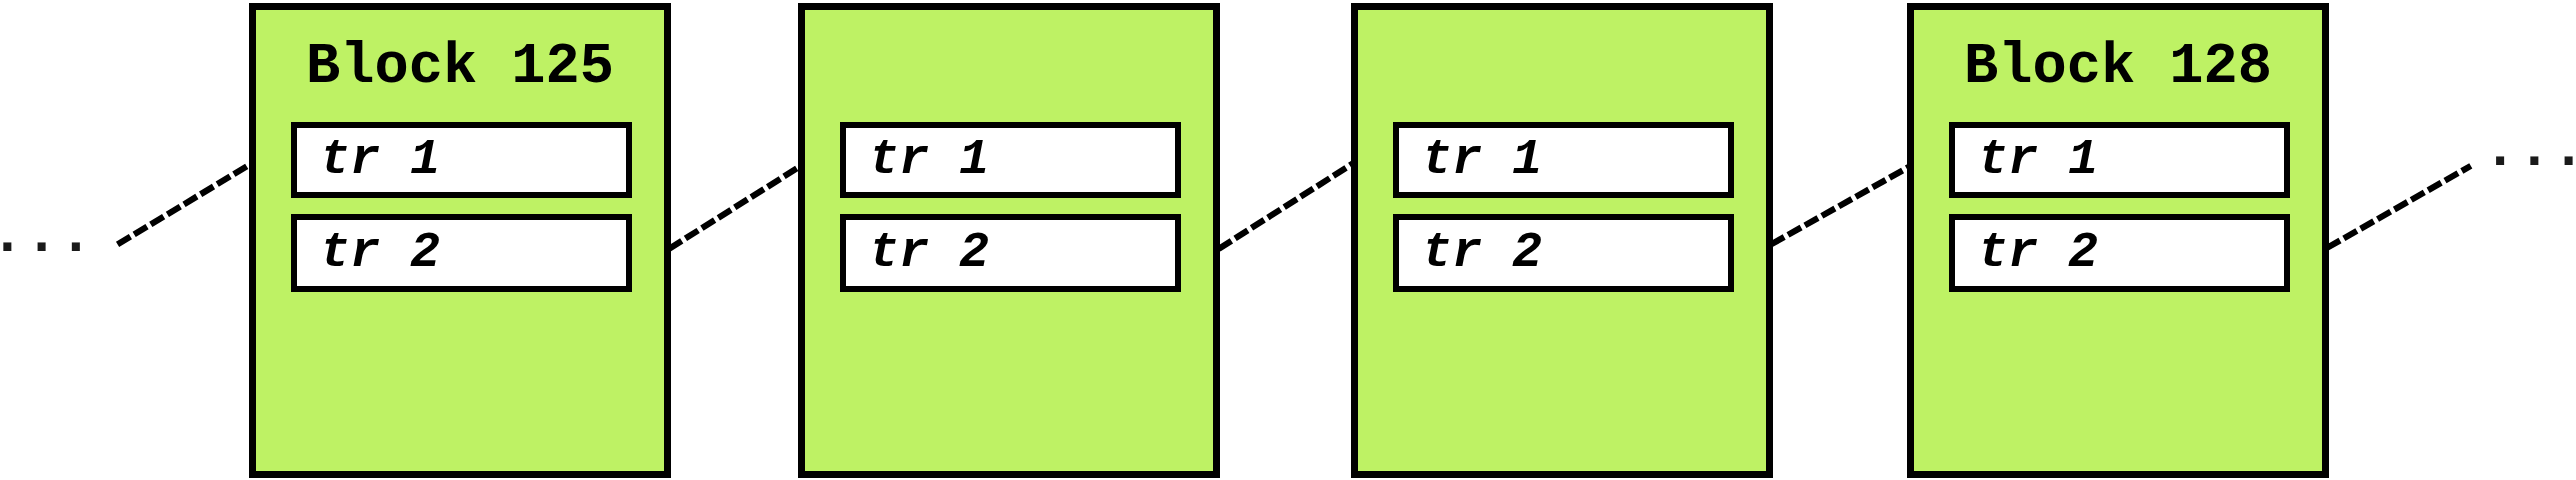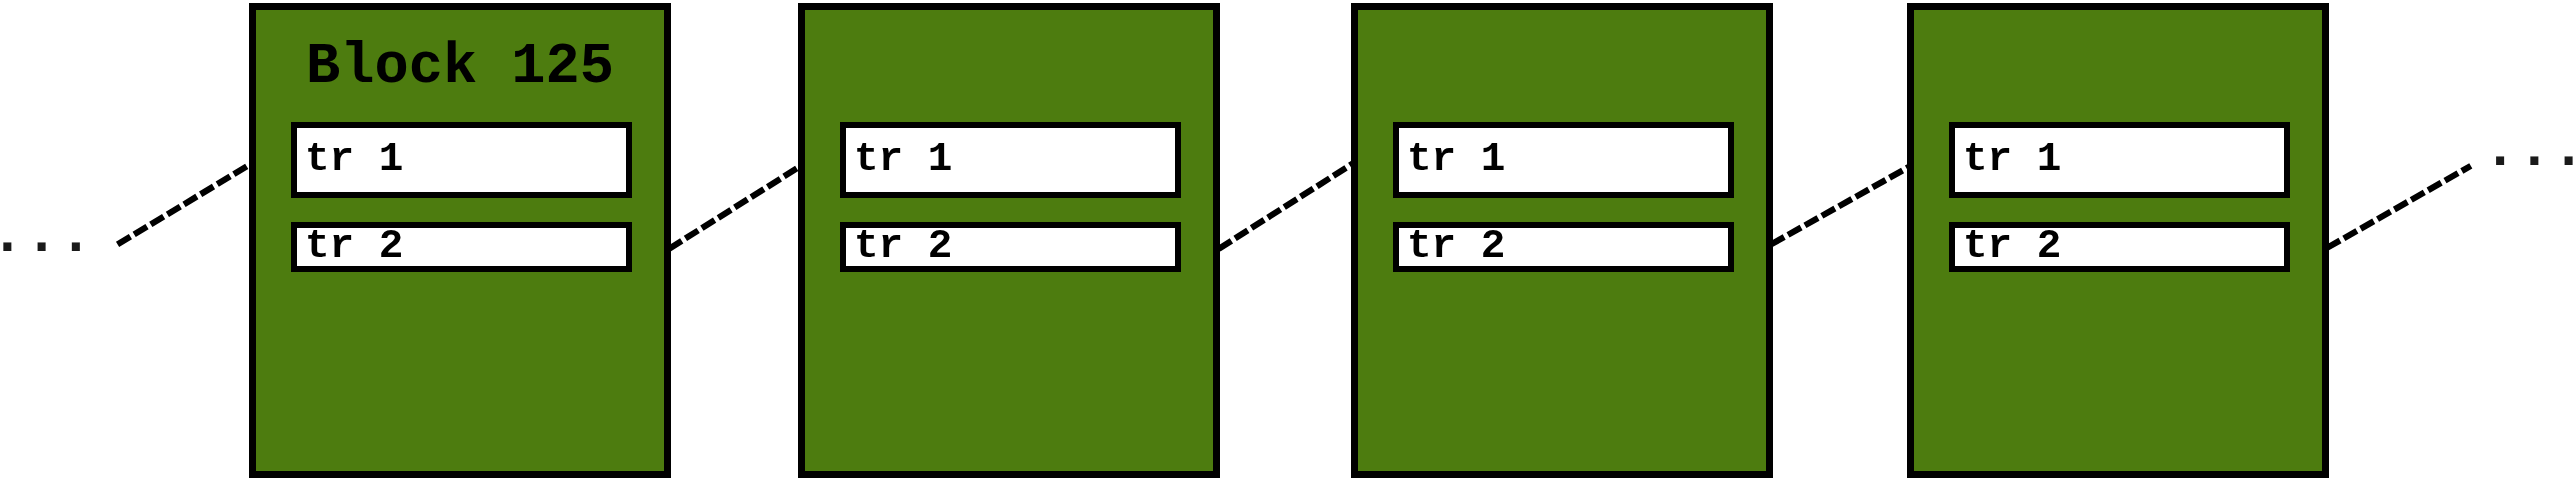--- a/index.html
+++ b/index.html
@@ -25,21 +25,21 @@
     height: 480px;
     pointer-events: none;
   }
   .block {
     position: absolute;
     top: 2.6px;
     width: 422px;
     height: 475px;
     border: 7px solid #000000;
     box-sizing: border-box;
-    background: #4d7c0f;
+    background: #bef264;
   }
   .block-title {
     position: absolute;
     left: 0;
     top: 26.5px;
     width: 100%;
     text-align: center;
     font-size: 57px;
     line-height: 62px;
     letter-spacing: 0;
@@ -49,26 +49,27 @@
     position: absolute;
     left: 35px;
     width: 341px;
     border: 6.2px solid #000000;
     box-sizing: border-box;
     background: #ffffff;
     display: flex;
     align-items: center;
   }
   .tx-box.tx-1 { top: 112px; height: 76px; }
-  .tx-box.tx-2 { top: 212px; height: 50px; }
+  .tx-box.tx-2 { top: 204px; height: 78px; }
   .tx-label {
-    font-size: 41px;
+    font-size: 50px;
     line-height: 57px;
-    padding-left: 8px;
+    padding-left: 23px;
     white-space: pre;
+    font-style: italic;
   }
   .ellipsis {
     position: absolute;
     font-size: 57px;
     line-height: 57px;
     letter-spacing: 0;
     color: #1a1a1a;
     white-space: pre;
   }
   .ellipsis.left  { left: -9.7px; top: 208px; }
@@ -111,20 +112,21 @@
   <div class="block" style="left:1351px">
     <div class="tx-box tx-1">
       <span class="tx-label">tr 1</span>
     </div>
     <div class="tx-box tx-2">
       <span class="tx-label">tr 2</span>
     </div>
   </div>
 
   <div class="block" style="left:1907px">
+    <div class="block-title">Block 128</div>
     <div class="tx-box tx-1">
       <span class="tx-label">tr 1</span>
     </div>
     <div class="tx-box tx-2">
       <span class="tx-label">tr 2</span>
     </div>
   </div>
 
   <div class="ellipsis right">...</div>
 

